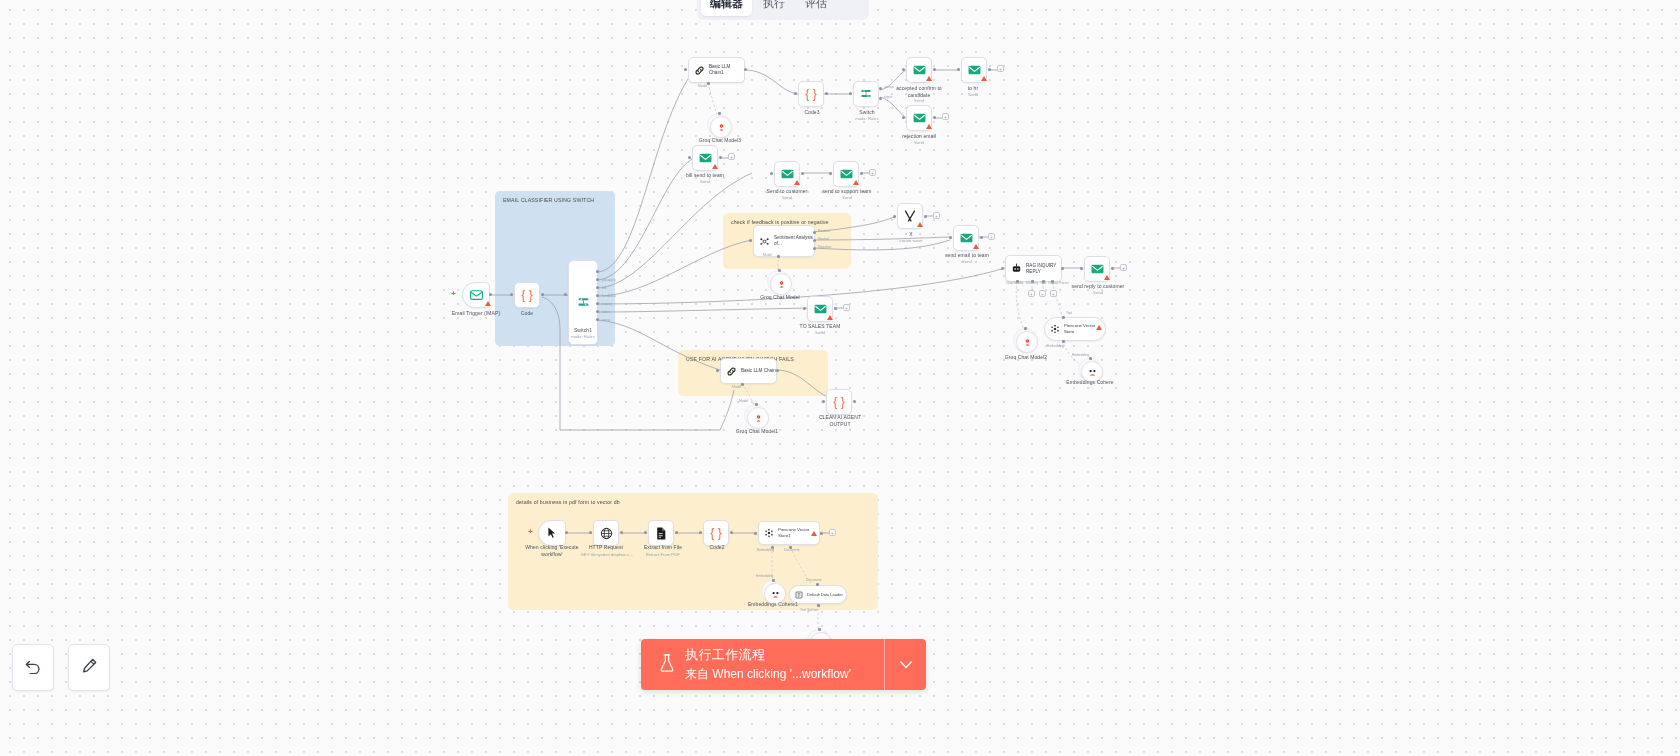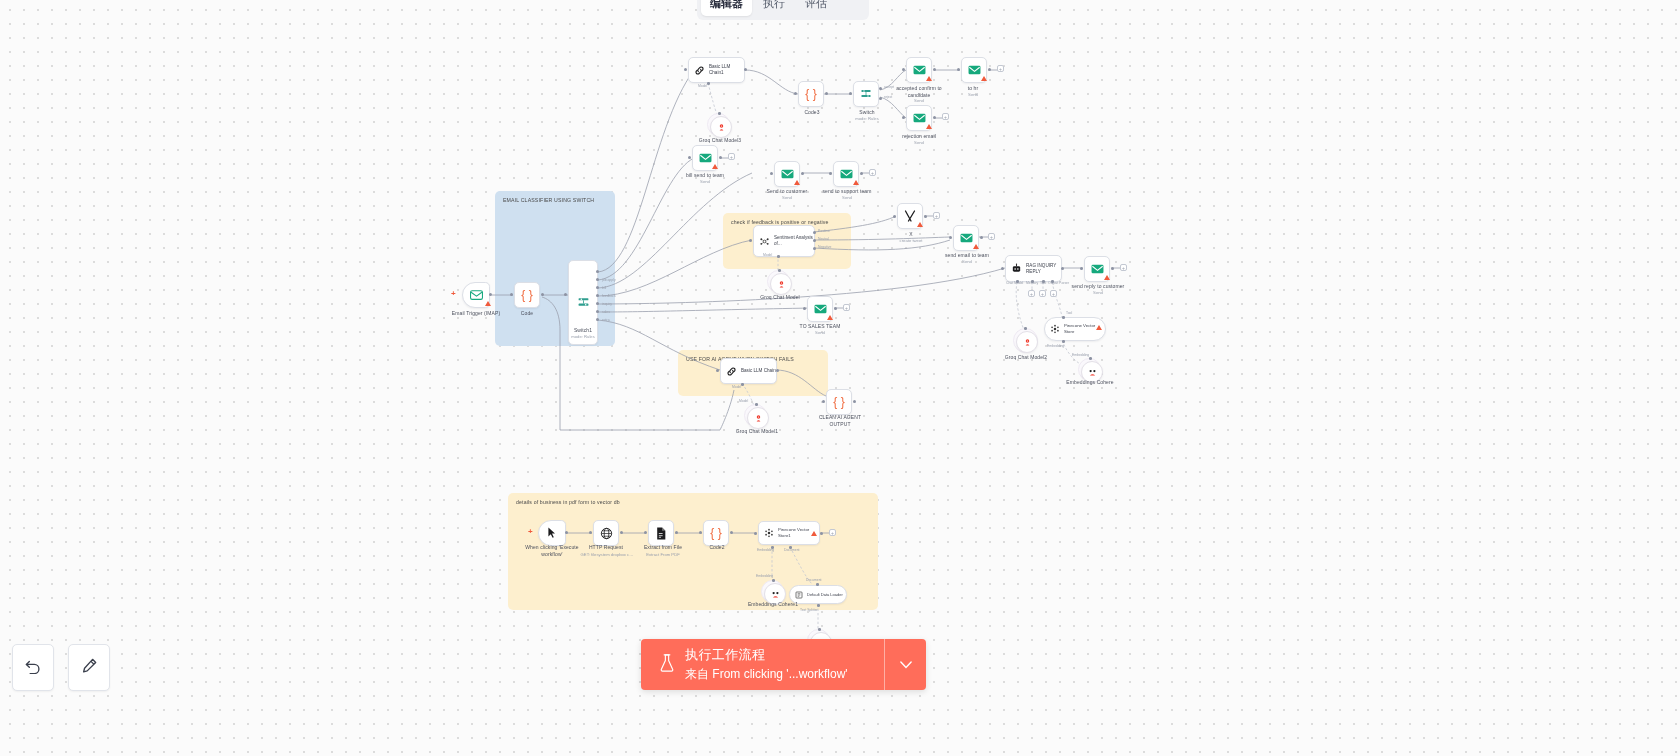--- a/index.html
+++ b/index.html
@@ -774,21 +774,21 @@
   <div class="execbar">
     <div class="main">
       <span class="flask">
         <svg width="16" height="18" viewBox="0 0 18 22">
             <path d="M7 1 L7 8 L2 19 a1.5 1.5 0 0 0 1.4 2 h11.2 a1.5 1.5 0 0 0 1.4 -2 L11 8 L11 1 Z" fill="none" stroke="#fff" stroke-width="1.4"></path>
             <path d="M5.5 1 L12.5 1" stroke="#fff" stroke-width="1.4" stroke-linecap="round"></path>
           </svg>
       </span>
       <span class="txt">
         <span class="t1">执行工作流程</span>
-        <span class="t2">来自 From clicking '...workflow'</span>
+        <span class="t2">来自 When clicking '...workflow'</span>
       </span>
     </div>
     <div class="chev">
       <span>
         <svg width="12" height="8" viewBox="0 0 14 9">
             <path d="M1 1 L7 7.5 L13 1" fill="none" stroke="#fff" stroke-width="1.6" stroke-linecap="round"></path>
           </svg>
       </span>
     </div>
   </div>

